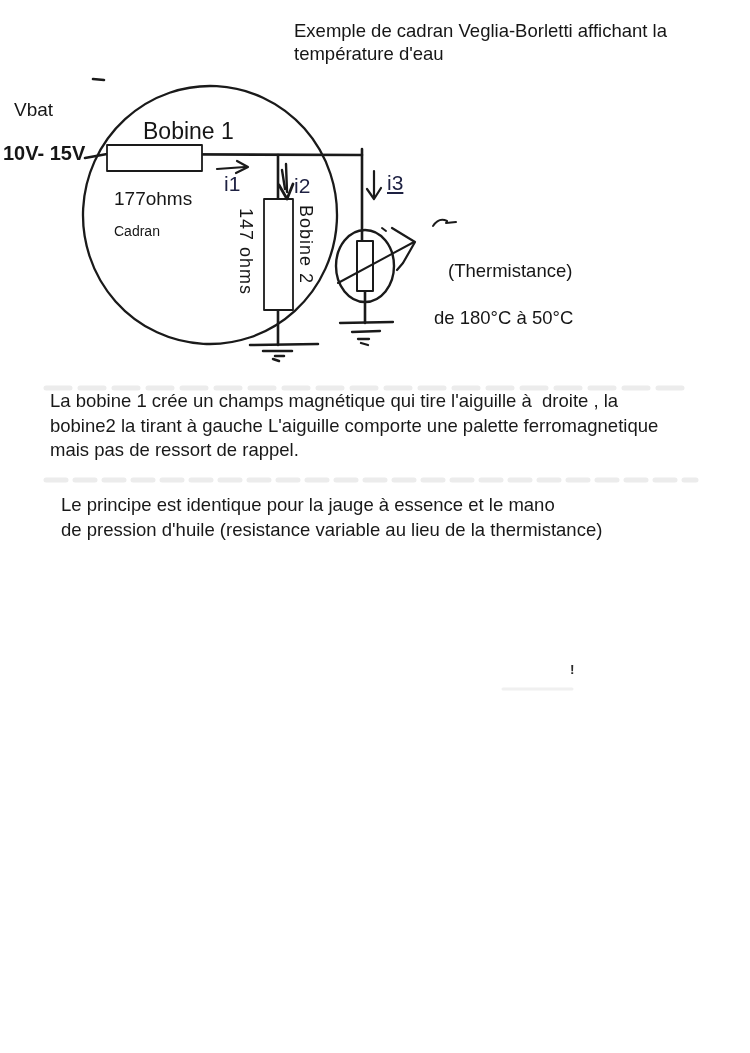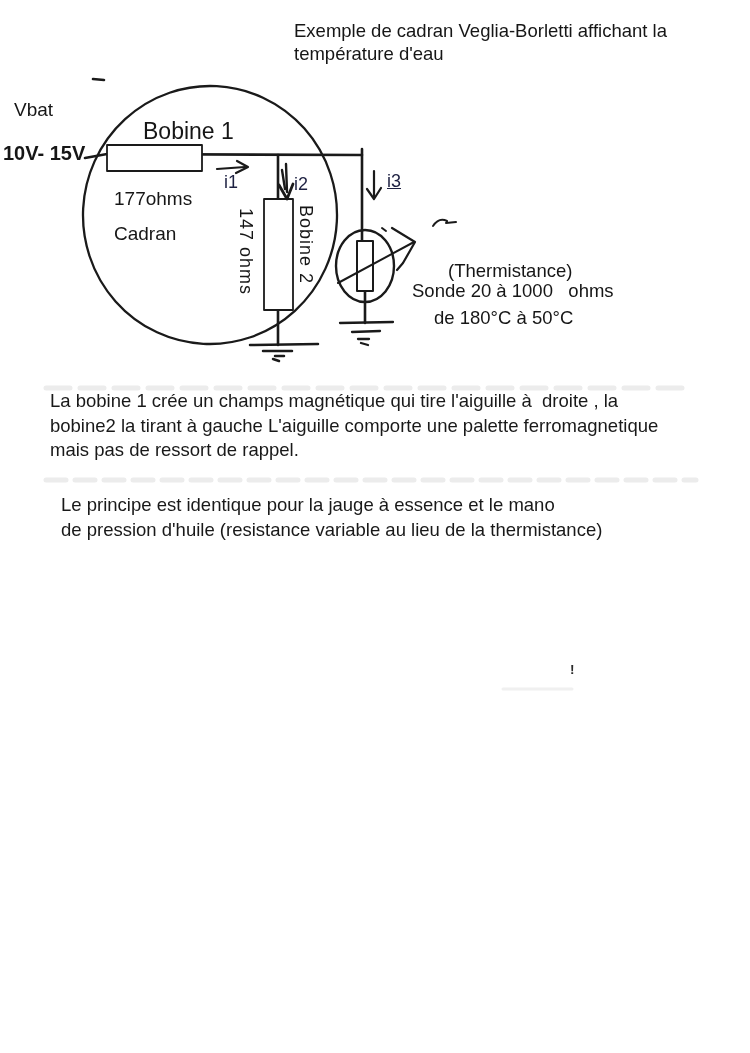--- a/index.html
+++ b/index.html
@@ -10,21 +10,21 @@
     font-family:"Liberation Sans","DejaVu Sans",sans-serif;
     color:#1a1a1a;
     overflow:hidden;
   }
   .schematic-svg{position:absolute;left:0;top:0;width:750px;height:1053px;}
   .lbl{position:absolute;white-space:nowrap;color:#161616;}
   .pre{white-space:pre-wrap;}
   .prehard{white-space:pre;}
   .title{font-size:18.5px;line-height:23px;white-space:pre-line;}
   .para{font-size:18.5px;line-height:24.5px;color:#191919;}
-  .cur{font-size:18px;color:#1e2142;}
+  .cur{font-size:21px;color:#1e2142;}
   .vtext{
     writing-mode:vertical-rl;
     text-orientation:sideways;
     font-size:18px;
     letter-spacing:1px;
   }
   .stray{font-size:13.5px;color:#2b2b2b;font-weight:bold;}
 </style>
 </head>
 <body>
@@ -93,35 +93,34 @@
 température d'eau</div>
 
   <div class="lbl" style="left:14px;top:99px;font-size:19px;">Vbat</div>
 
   <div class="lbl" style="left:3px;top:142px;font-size:20px;font-weight:bold;">10V- 15V</div>
 
   <div class="lbl" style="left:143px;top:118px;font-size:23px;">Bobine 1</div>
 
   <div class="lbl" style="left:114px;top:188px;font-size:19px;">177ohms</div>
 
-  <div class="lbl" style="left:114px;top:223px;font-size:19px;">Cadran</div>
+  <div class="lbl" style="left:114px;top:223px;font-size:14px;">Cadran</div>
 
   <div class="lbl cur" style="left:224px;top:172px;">i1</div>
 
   <div class="lbl cur" style="left:294px;top:174px;">i2</div>
 
   <div class="lbl cur" style="left:387px;top:171px;text-decoration:underline;">i3</div>
 
   <div class="lbl vtext" style="left:235px;top:208px;height:100px;">147 ohms</div>
 
   <div class="lbl vtext" style="left:295px;top:205px;height:98px;">Bobine 2</div>
 
   <div class="lbl" style="left:448px;top:260px;font-size:18.5px;">(Thermistance)</div>
 
-  <div class="lbl prehard" style="left:412px;top:280px;font-size:18.5px;">Sonde 20 à 1000   ohms</div>
 
   <div class="lbl" style="left:434px;top:307px;font-size:18.5px;">de 180°C à 50°C</div>
 
   <div class="lbl para pre" style="left:50px;top:389px;width:660px;">La bobine 1 crée un champs magnétique qui tire l'aiguille à  droite , la
 bobine2 la tirant à gauche L'aiguille comporte une palette ferromagnetique
 mais pas de ressort de rappel.</div>
 
   <div class="lbl para pre" style="left:52px;top:493px;width:660px;margin-left:9px;">Le principe est identique pour la jauge à essence et le mano
 de pression d'huile (resistance variable au lieu de la thermistance)</div>
 

